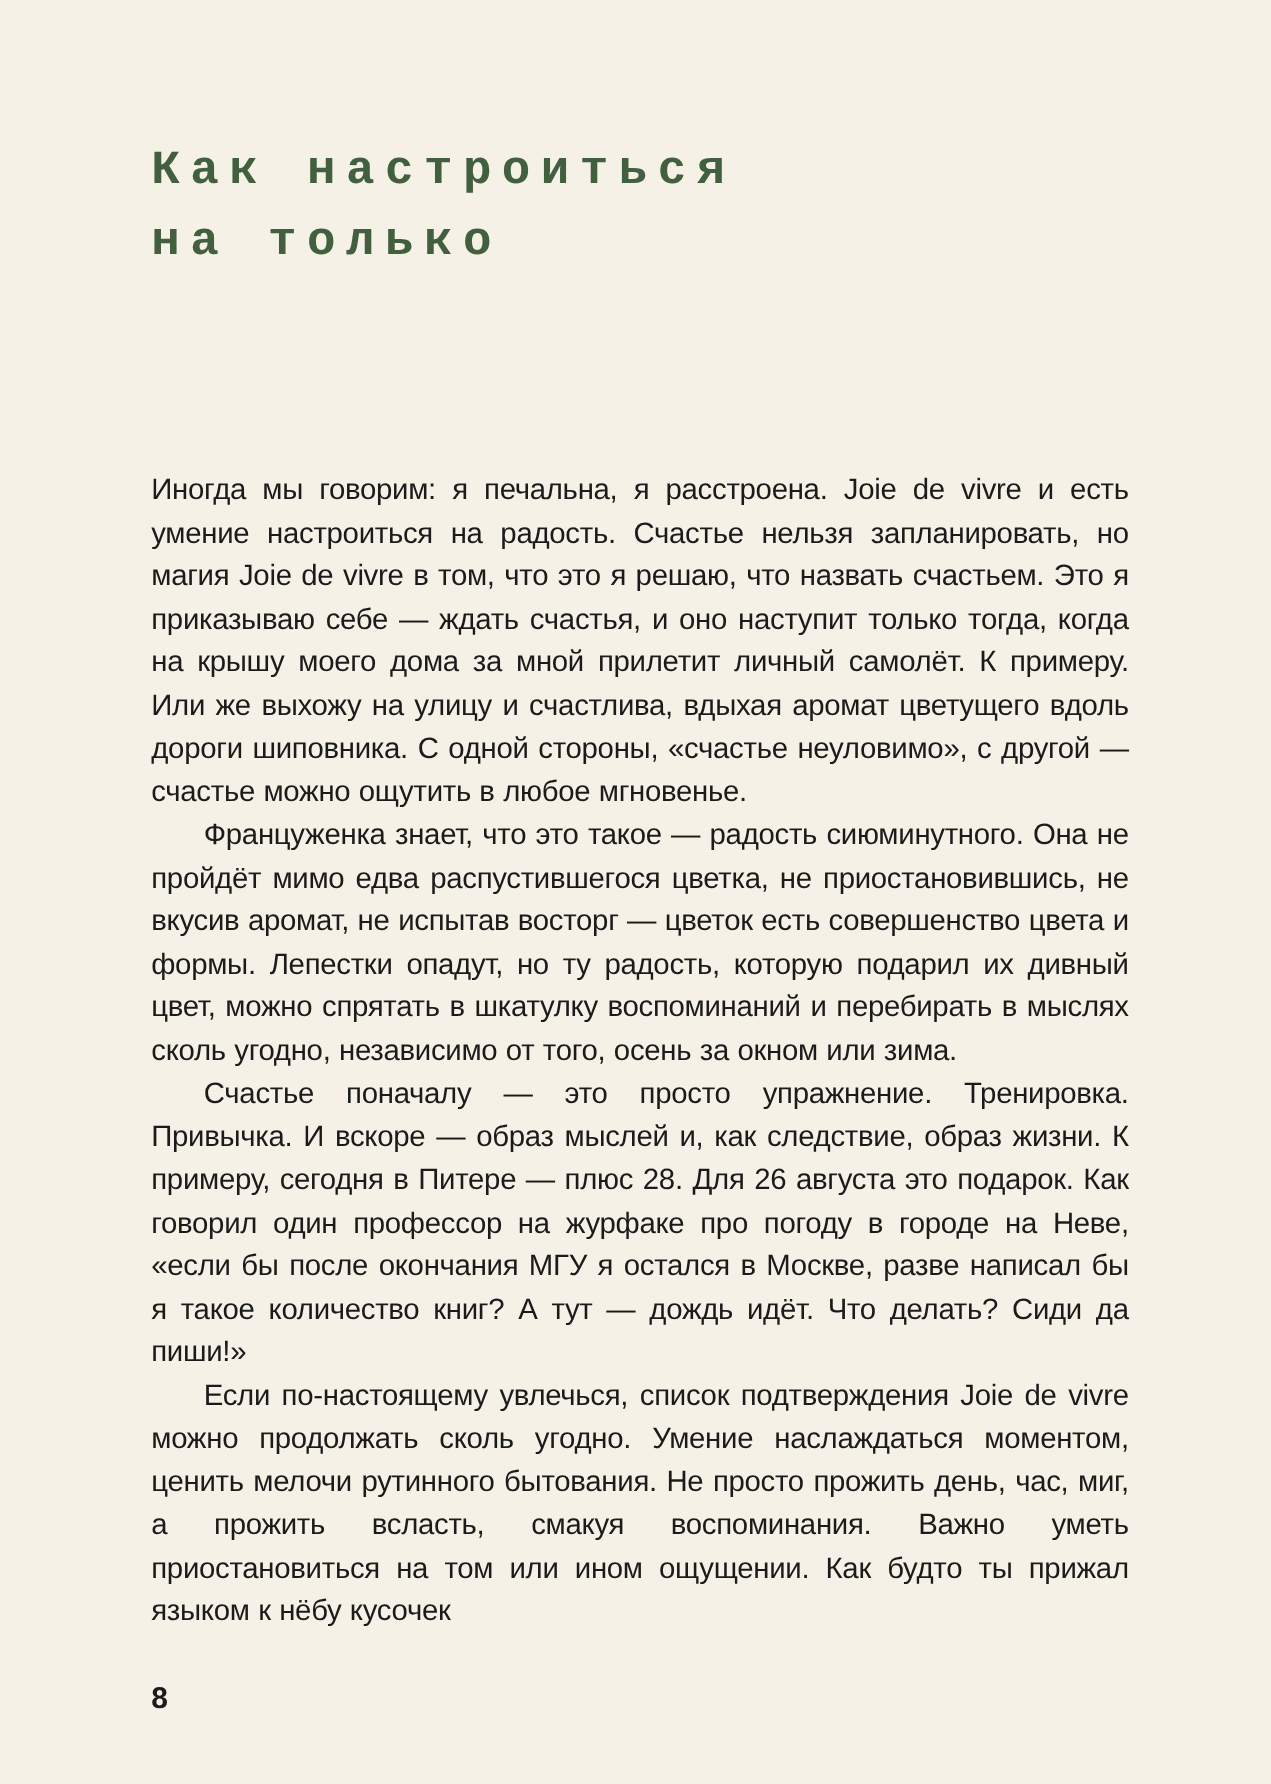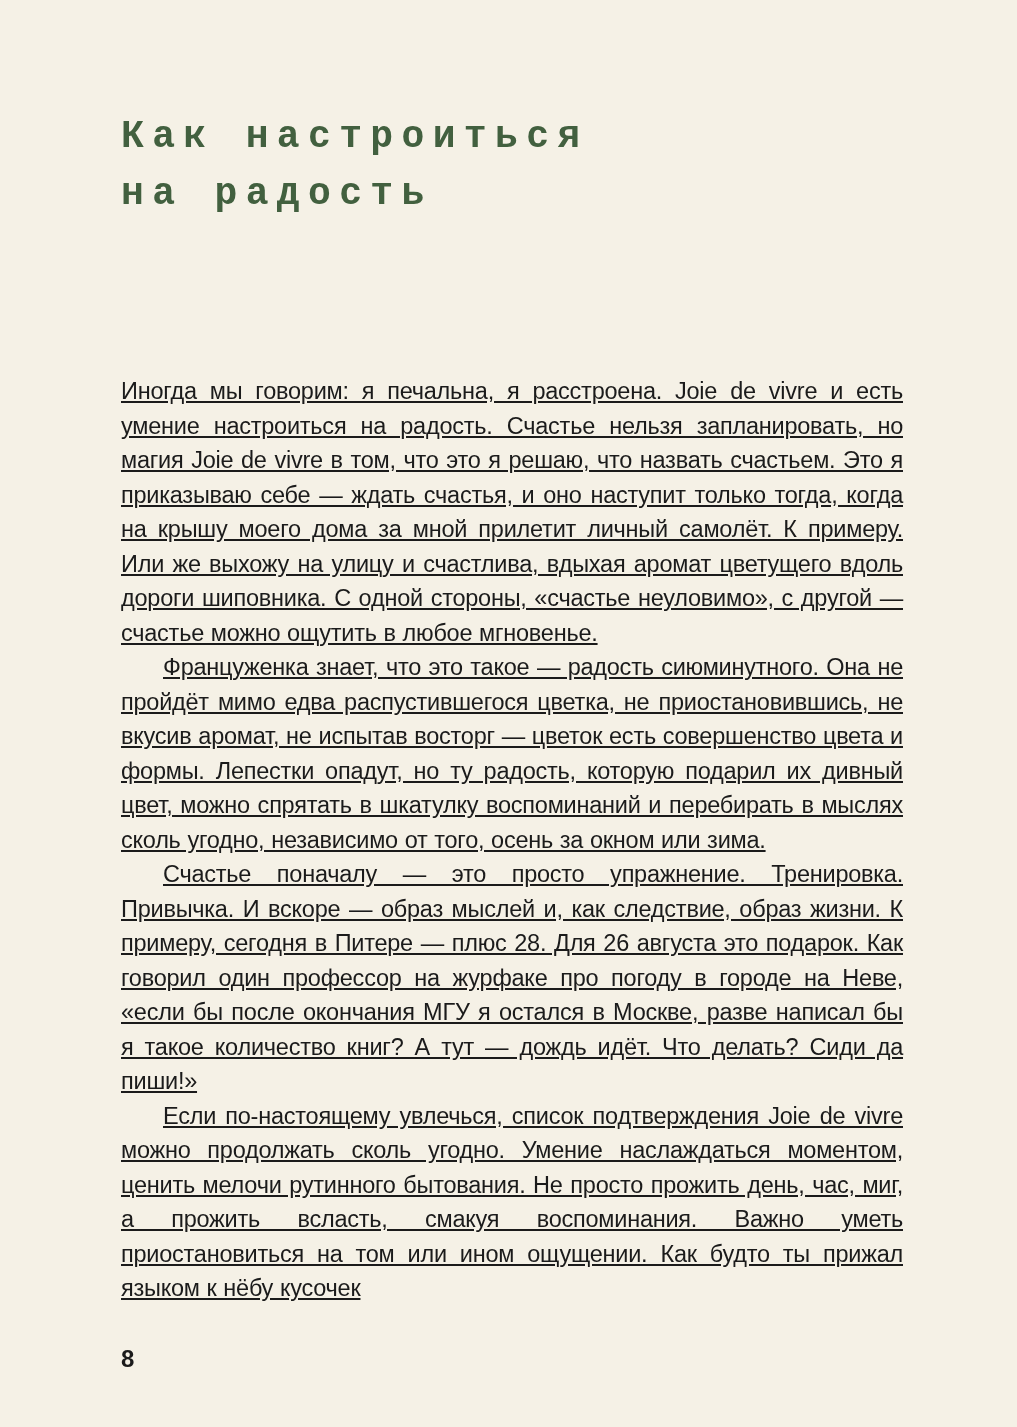--- a/index.html
+++ b/index.html
@@ -41,42 +41,41 @@
     line-height: 34.5px;
     text-align: justify;
     letter-spacing: -0.01em;
     word-spacing: 0.02em;
     hyphens: auto;
     -webkit-hyphens: auto;
   }
   .body-text p {
     margin: 0;
     padding: 0;
-    text-decoration: underline;
   }
   .body-text p.indent {
     text-indent: 42px;
   }
   .page-number {
     position: absolute;
     left: 121px;
     top: 1345px;
     font-size: 24px;
     font-weight: 700;
     color: #1b1b1b;
   }
 </style>
 </head>
 <body>
 
 <div class="page">
 
   <h1 class="heading">
     <span class="line">Как настроиться</span>
-    <span class="line">на радость</span>
+    <span class="line">на только</span>
   </h1>
 
   <div class="body-text" lang="ru">
     <p>Иногда мы говорим: я печальна, я расстроена. Joie de vivre и есть умение настроиться на радость. Счастье нельзя запланировать, но магия Joie de vivre в том, что это я решаю, что назвать счастьем. Это я приказываю себе — ждать счастья, и оно наступит только тогда, когда на крышу моего дома за мной прилетит личный самолёт. К примеру. Или же выхожу на улицу и счастлива, вдыхая аромат цветущего вдоль дороги шиповника. С одной стороны, «счастье неуловимо», с другой — счастье можно ощутить в любое мгновенье.</p>
     <p class="indent">Француженка знает, что это такое — радость сиюминутного. Она не пройдёт мимо едва распустившегося цветка, не приостановившись, не вкусив аромат, не испытав восторг — цветок есть совершенство цвета и формы. Лепестки опадут, но ту радость, которую подарил их дивный цвет, можно спрятать в шкатулку воспоминаний и перебирать в мыслях сколь угодно, независимо от того, осень за окном или зима.</p>
     <p class="indent">Счастье поначалу — это просто упражнение. Тренировка. Привычка. И вскоре — образ мыслей и, как следствие, образ жизни. К примеру, сегодня в Питере — плюс 28. Для 26 августа это подарок. Как говорил один профессор на журфаке про погоду в городе на Неве, «если бы после окончания МГУ я остался в Москве, разве написал бы я такое количество книг? А тут — дождь идёт. Что делать? Сиди да пиши!»</p>
     <p class="indent">Если по-настоящему увлечься, список подтверждения Joie de vivre можно продолжать сколь угодно. Умение наслаждаться моментом, ценить мелочи рутинного бытования. Не просто прожить день, час, миг, а прожить всласть, смакуя воспоминания. Важно уметь приостановиться на том или ином ощущении. Как будто ты прижал языком к нёбу кусочек</p>
   </div>
 
   <div class="page-number">8</div>

